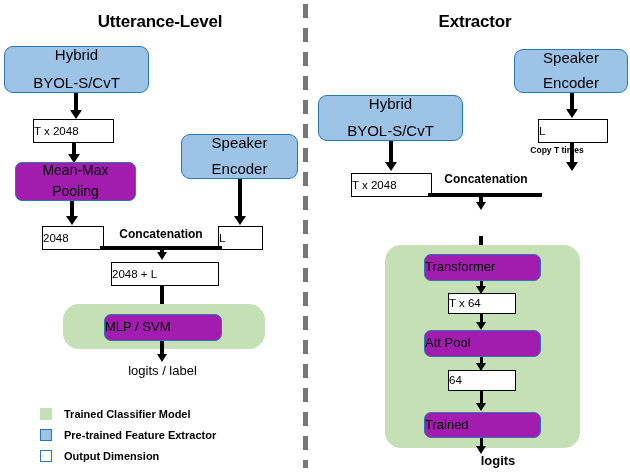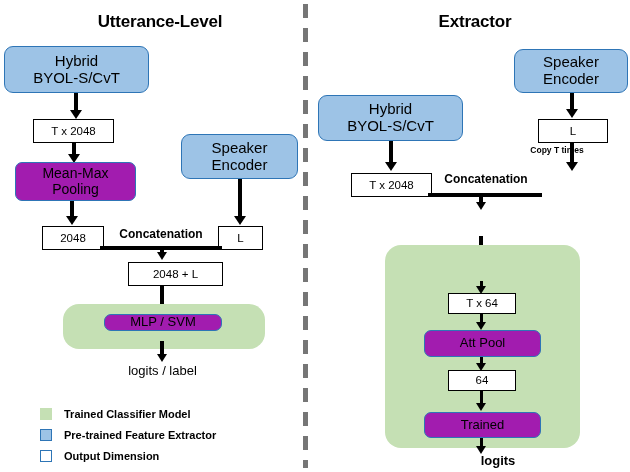--- a/index.html
+++ b/index.html
@@ -4,21 +4,21 @@
 <style>
   html,body{margin:0;padding:0;}
   body{
     width:630px;height:472px;background:#ffffff;
     font-family:"Liberation Sans", sans-serif;
     position:relative;overflow:hidden;
   }
   #canvas{position:absolute;left:0;top:0;width:630px;height:472px;}
 
   .node{position:absolute;box-sizing:border-box;display:flex;align-items:center;
-        justify-content:center;text-align:center;line-height:1.12;}
+        justify-content:space-between;text-align:center;line-height:1.12;}
 
   
   .blue{background:#9DC3E6;border:1.3px solid #2E75B6;border-radius:9px;
         font-size:15px;color:#000;}
   
   .gray{background:#a21caf;border:1.3px solid #2E75B6;border-radius:7px;
         font-size:14px;color:#000;}
   
   .dim{background:#ffffff;border:1.9px solid #000;font-size:11.5px;color:#000;}
   
@@ -88,26 +88,26 @@
   <div class="vline" style="left:238px;top:179px;height:40px;"></div>
   <div class="head" style="left:233.5px;top:216px;"></div>
 
   <div class="node dim" style="left:218px;top:226px;width:45px;height:24px;">L</div>
 
   <div class="concat" style="left:111px;top:227px;width:100px;">Concatenation</div>
   <div class="hline" style="left:100px;top:246px;width:122px;"></div>
   <div class="vline" style="left:160px;top:246px;height:9px;"></div>
   <div class="head sm" style="left:156.5px;top:252px;"></div>
 
-  <div class="node dim" style="left:128px;top:262px;width:95px;height:24px;">2048 + L</div>
+  <div class="node dim" style="left:111px;top:262px;width:108px;height:24px;">2048 + L</div>
   <div class="vline" style="left:160px;top:286px;height:25px;"></div>
   <div class="head" style="left:155.5px;top:307px;"></div>
 
   <div class="greenzone" style="left:63px;top:304px;width:202px;height:45px;"></div>
-  <div class="node gray" style="left:104px;top:314px;width:118px;height:17px;font-size:13px;">MLP / SVM</div>
+  <div class="node gray" style="left:104px;top:314px;width:118px;height:27px;font-size:13px;">MLP / SVM</div>
   <div class="vline" style="left:160px;top:341px;height:17px;"></div>
   <div class="head sm" style="left:156.5px;top:354px;"></div>
   <div class="caption" style="left:110px;top:363px;width:105px;">logits / label</div>
 
   <div id="legend">
     <div class="legrow">
       <span class="swatch sw-green"></span>
       <span class="legtxt">Trained Classifier Model</span>
     </div>
     <div class="legrow">
@@ -147,20 +147,21 @@
   <div class="concat" style="left:432px;top:172px;width:108px;">Concatenation</div>
   <div class="hline" style="left:428px;top:193px;width:114px;"></div>
   <div class="vline" style="left:479px;top:193px;height:11px;"></div>
   <div class="head sm" style="left:475.5px;top:202px;"></div>
 
   <div class="vline" style="left:479px;top:236px;height:17px;"></div>
   <div class="head" style="left:474.5px;top:249px;"></div>
 
   <div class="greenzone" style="left:385px;top:245px;width:195px;height:203px;"></div>
 
+  <div class="node gray" style="left:424px;top:254px;width:117px;height:27px;font-size:13px;">Transformer</div>
   <div class="vline thin" style="left:480px;top:281px;height:8px;"></div>
   <div class="head sm" style="left:476px;top:286px;"></div>
 
   <div class="node dim" style="left:448px;top:293px;width:68px;height:21px;">T x 64</div>
   <div class="vline thin" style="left:480px;top:314px;height:11px;"></div>
   <div class="head sm" style="left:476px;top:322px;"></div>
 
   <div class="node gray" style="left:424px;top:330px;width:117px;height:27px;font-size:13px;">Att Pool</div>
   <div class="vline thin" style="left:480px;top:357px;height:9px;"></div>
   <div class="head sm" style="left:476px;top:363px;"></div>

